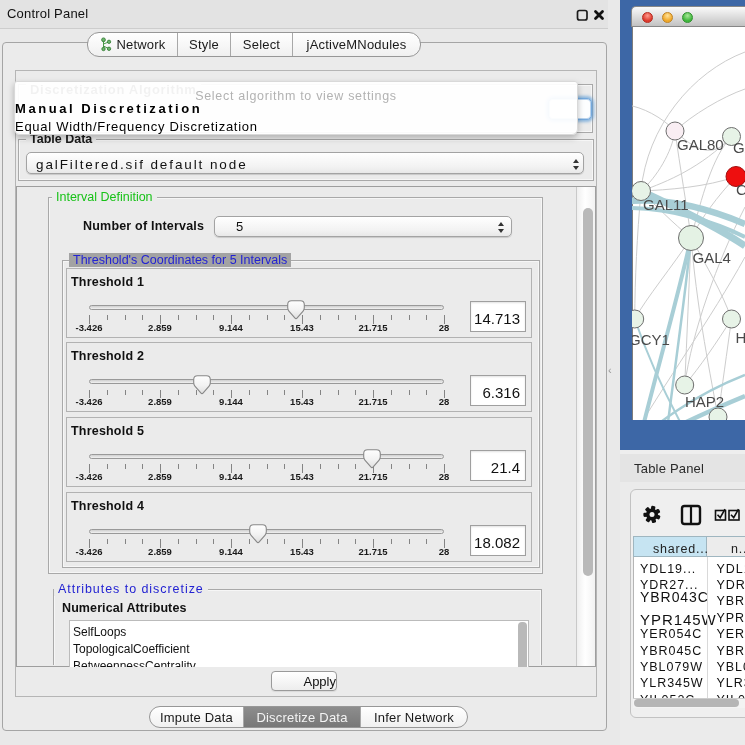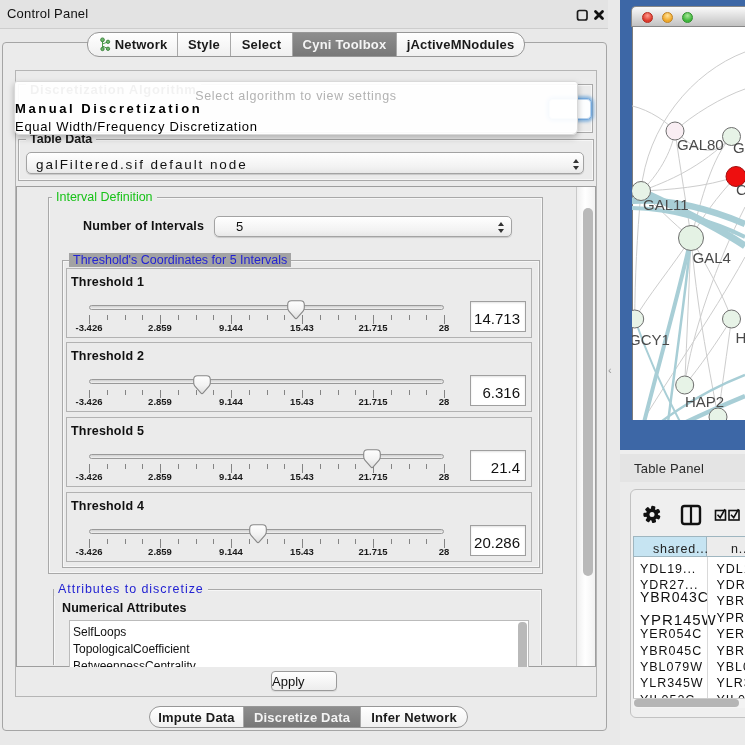--- a/index.html
+++ b/index.html
@@ -1,21 +1,21 @@
 <!DOCTYPE html>
 <html><head><meta charset="utf-8">
 <style>
 html,body{margin:0;padding:0;width:745px;height:745px;overflow:hidden;
  font-family:"Liberation Sans",sans-serif;background:#e9e9e9;}
 *{box-sizing:border-box;}
 .abs{position:absolute;}
 .etch{border:1px solid #a9a9a9;box-shadow:inset 0 0 0 1px rgba(255,255,255,.55);}
 .gtitle{position:absolute;background:#ebebeb;padding:0 4px;font-size:12.5px;line-height:14px;white-space:nowrap;}
 .seg{position:absolute;display:flex;border:1px solid #979797;border-radius:12px;overflow:hidden;
- background:linear-gradient(#ffffff,#f0f0f0);font-weight:bold;}
+ background:linear-gradient(#ffffff,#f0f0f0);}
 .seg .s{display:flex;align-items:center;justify-content:center;font-size:13px;color:#1a1a1a;
  border-right:1px solid #a8a8a8;white-space:nowrap;letter-spacing:.2px;}
 .seg .s:last-child{border-right:none;}
 .seg .dark{background:linear-gradient(#8d8d8d,#787878);color:#f4f4f4;}
 .combo{position:absolute;border:1px solid #a3a3a3;border-radius:5px;
  background:linear-gradient(#ffffff,#f2f2f2 70%,#e8e8e8);box-shadow:0 1px 1px rgba(0,0,0,.15);}
 .fld{position:absolute;background:#fff;border:1px solid #9f9f9f;box-shadow:inset 0 1px 2px rgba(0,0,0,.12);
  font-size:15px;color:#111;text-align:right;}
 .tick{position:absolute;width:1px;background:#848484;}
 .tlab{position:absolute;font-size:9.5px;font-weight:bold;color:#1a1a1a;transform:translateX(-50%);white-space:nowrap;}
@@ -33,21 +33,20 @@
 <div class="seg" style="left:87px;top:32px;height:25px;">
 <div class="s" style="width:90px;"><svg width="13" height="15" viewBox="0 0 13 15" style="margin-right:4px;">
 <path d="M4.5 3.5 L4.5 12 M4.5 7 L9.5 5 M4.5 9 L9.5 11.5" stroke="#4a9a4a" stroke-width="1" fill="none"></path>
 <circle cx="4.5" cy="2.8" r="1.9" fill="#6cb56c" stroke="#2f7a2f" stroke-width=".8"></circle>
 <circle cx="10" cy="4.8" r="1.7" fill="#6cb56c" stroke="#2f7a2f" stroke-width=".8"></circle>
 <circle cx="4.5" cy="12" r="1.7" fill="#6cb56c" stroke="#2f7a2f" stroke-width=".8"></circle>
 <circle cx="10" cy="11.8" r="1.7" fill="#6cb56c" stroke="#2f7a2f" stroke-width=".8"></circle>
 </svg>Network</div>
 <div class="s" style="width:53px;">Style</div>
 <div class="s" style="width:62px;">Select</div>
-<div class="s dark" style="width:104px;">Cyni Toolbox</div>
 <div class="s" style="width:127px;">jActiveMNodules</div>
 </div>
 <div class="abs" style="left:15px;top:70px;width:582px;height:627px;border:1px solid #b5b5b5;background:#ebebeb;"></div>
 <div class="abs etch" style="left:18px;top:84px;width:575px;height:49px;"></div>
 <div class="gtitle" style="left:26px;top:83px;color:#1a1a1a;font-weight:bold;font-size:13px;letter-spacing:.7px;">Discretization Algorithm</div>
 <div class="abs" style="left:548px;top:98px;width:44px;height:22px;border-radius:5px;background:#fdfeff;border:1px solid #74a8dc;box-shadow:0 0 3px 2px rgba(90,155,215,.65), inset 0 0 0 1px rgba(120,170,220,.5);"></div>
 <div class="abs etch" style="left:18px;top:139px;width:576px;height:42px;"></div>
 <div class="gtitle" style="left:26px;top:132px;color:#1a1a1a;font-weight:bold;">Table Data</div>
 <div class="combo" style="left:26px;top:152px;width:558px;height:22px;"></div>
 <div class="abs" style="left:36px;top:156.5px;font-size:13.5px;letter-spacing:1.9px;color:#111;">galFiltered.sif default node</div>
@@ -225,33 +224,33 @@
 <svg class="thm" style="left:249.2px;top:523.9px;" width="18" height="20" viewBox="0 0 18 20">
 <path d="M 0.7,4.6 Q 0.7,0.7 4.6,0.7 L 13.4,0.7 Q 17.3,0.7 17.3,4.6 L 17.3,7.8 Q 17.3,9.7 16.1,11.1 L 10.2,17.9 Q 9,19.4 7.8,17.9 L 1.9,11.1 Q 0.7,9.7 0.7,7.8 Z" fill="url(#thg3)" stroke="#888" stroke-width="1.1"></path>
 <defs>
       <linearGradient id="thg3" x1="0" y1="0" x2="0" y2="19" gradientUnits="userSpaceOnUse">
 <stop offset="0" stop-color="#ffffff"></stop>
         <stop offset=".55" stop-color="#f2f2f2"></stop>
         <stop offset="1" stop-color="#dedede"></stop>
       </linearGradient>
     </defs>
   </svg>
-<div class="fld" style="left:470px;top:524.5px;width:56px;height:31px;padding:8px 5px 0 0;">20.286</div>
+<div class="fld" style="left:470px;top:524.5px;width:56px;height:31px;padding:8px 5px 0 0;">18.082</div>
 <div class="abs" style="left:17px;top:187px;width:559px;height:478px;overflow:hidden;pointer-events:none;">
 <div class="abs etch" style="left:36px;top:402px;width:489px;height:90px;"></div>
 </div>
 <div class="gtitle" style="left:54px;top:582px;color:#2323d2;letter-spacing:.95px;">Attributes to discretize</div>
 <div class="abs" style="left:62px;top:600.5px;font-size:12.5px;font-weight:bold;color:#111;letter-spacing:.1px;">Numerical Attributes</div>
 <div class="abs" style="left:69px;top:620px;width:460px;height:46.5px;background:#fff;border:1px solid #bbb;border-bottom:none;overflow:hidden;">
     <div style="position:absolute;left:3px;top:3.5px;font-size:12px;color:#111;">SelfLoops</div>
     <div style="position:absolute;left:3px;top:20.9px;font-size:12px;color:#111;">TopologicalCoefficient</div>
     <div style="position:absolute;left:3px;top:37.5px;font-size:12px;color:#111;">BetweennessCentrality</div>
     <div style="position:absolute;right:1px;top:1px;width:9px;height:60px;background:#b9b9b9;border-radius:4px;"></div>
   </div>
-<div class="abs" style="left:271px;top:671px;width:66px;height:20px;border:1px solid #9a9a9a;border-radius:4px;background:linear-gradient(#ffffff,#ededed);box-shadow:0 1px 1px rgba(0,0,0,.08);text-align:left;font-size:13px;color:#111;padding-top:2px;">Apply</div>
+<div class="abs" style="left:271px;top:671px;width:66px;height:20px;border:1px solid #9a9a9a;border-radius:4px;background:linear-gradient(#ffffff,#ededed);box-shadow:0 1px 1px rgba(0,0,0,.08);text-align:right;font-size:13px;color:#111;padding-top:2px;">Apply</div>
 <div class="seg" style="left:149px;top:706px;height:22px;">
 <div class="s" style="width:94px;">Impute Data</div>
 <div class="s dark" style="width:117px;">Discretize Data</div>
 <div class="s" style="width:106px;">Infer Network</div>
 </div>
 <div class="abs" style="left:14px;top:81px;width:564px;height:54px;background:rgba(255,255,255,.94);
 border:1px solid #d9d9d9;border-radius:3px 3px 6px 6px;box-shadow:0 3px 6px rgba(0,0,0,.25);"></div>
 <div class="abs" style="left:14px;top:89px;width:564px;text-align:center;font-size:12.5px;color:#b2b2b2;letter-spacing:.7px;">Select algorithm to view settings</div>
 <div class="abs" style="left:15px;top:101px;font-size:13px;font-weight:bold;color:#000;letter-spacing:2.55px;">Manual Discretization</div>
 <div class="abs" style="left:15px;top:119px;font-size:13px;color:#000;letter-spacing:.72px;">Equal Width/Frequency Discretization</div>

